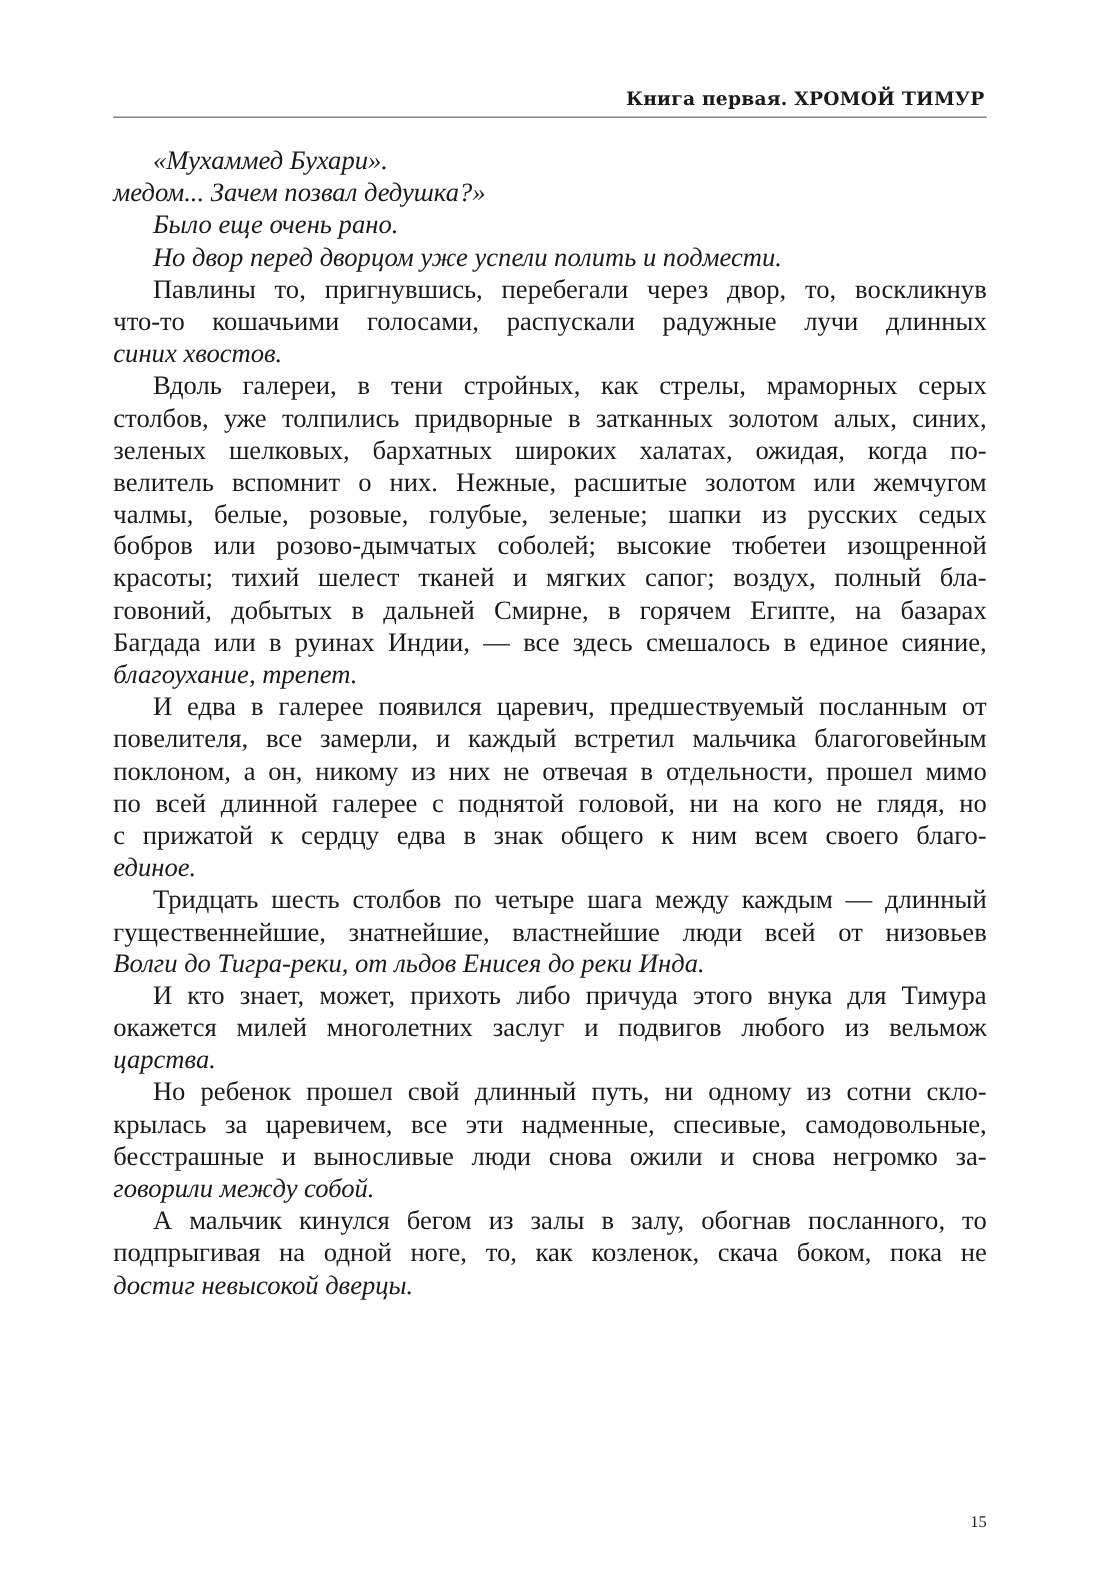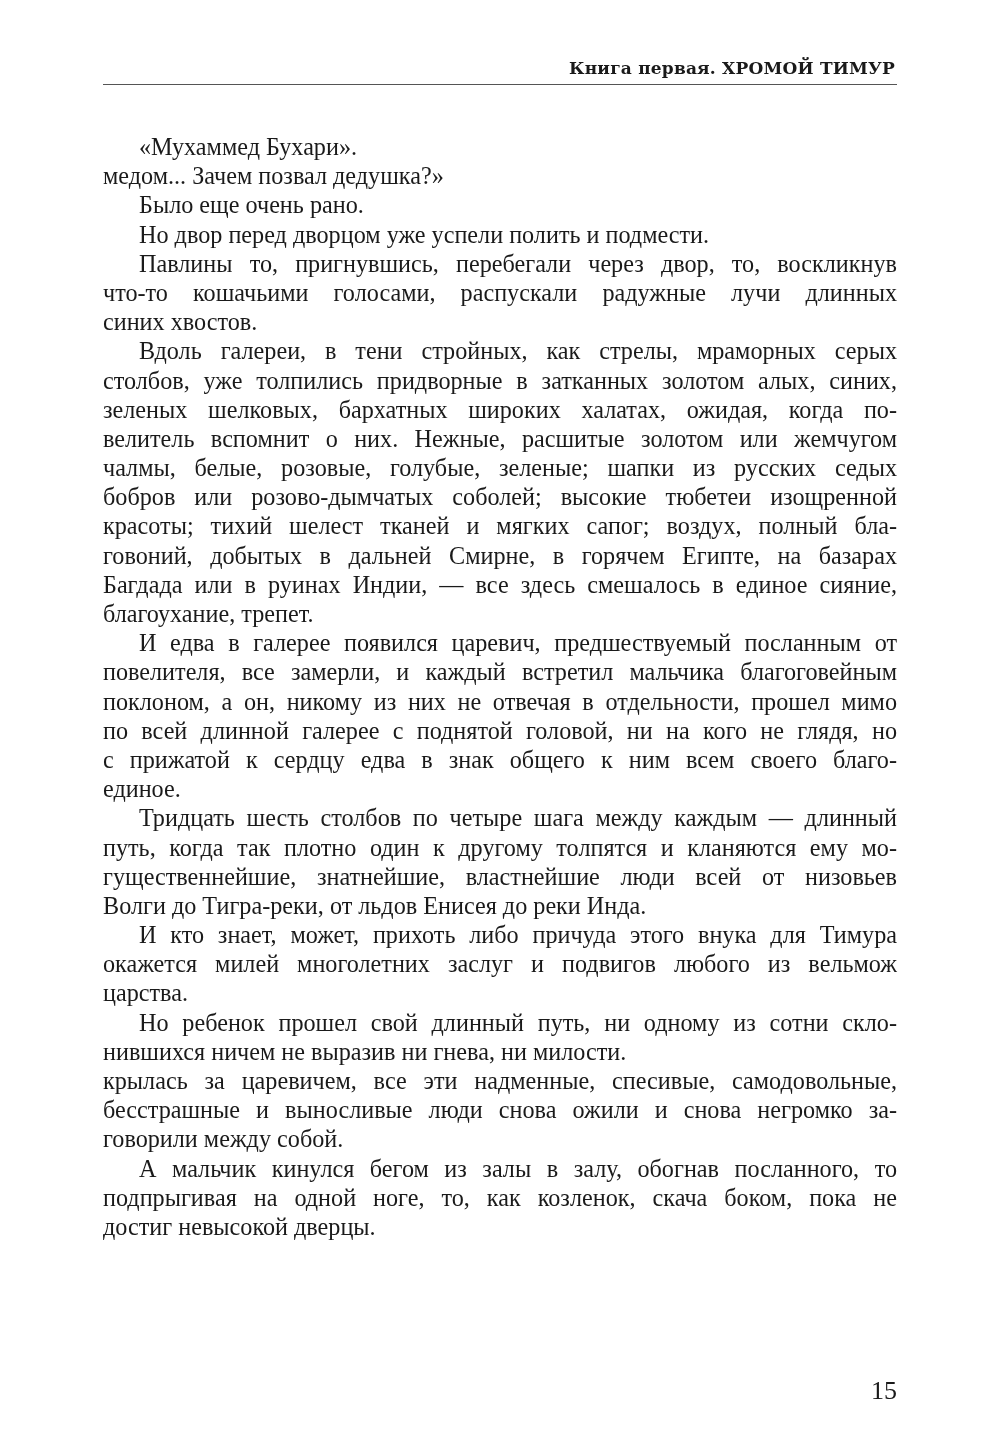--- a/index.html
+++ b/index.html
@@ -10,21 +10,21 @@
     body {
       width: 1000px;
       height: 1448px;
       position: relative;
       overflow: hidden;
       color: #1a1a1a;
     }
     .page-header {
       position: absolute;
       left: 103px;
-      top: 56px;
+      top: 78px;
       width: 794px;
       height: 28px;
       border-bottom: 1.5px solid #555;
     }
     .running-title {
       position: absolute;
       right: 2px;
       top: 2px;
       font-family: "DejaVu Serif", serif;
       font-weight: bold;
@@ -50,27 +50,28 @@
       white-space: nowrap;
       text-align: justify;
       text-align-last: justify;
       height: 29.2px;
     }
     .line.first {
       padding-left: 36px;
     }
     .line.last {
       text-align-last: left;
+      font-style: italic;
     }
     .page-number {
       position: absolute;
       right: 103px;
       top: 1376px;
       font-family: "Liberation Serif", serif;
-      font-size: 26px;
+      font-size: 15px;
       color: #1a1a1a;
     }
   </style>
 </head>
 <body>
 
 <div class="page-header">
   <span class="running-title">Книга первая. ХРОМОЙ ТИМУР</span>
 </div>
 
@@ -107,32 +108,30 @@
     <div class="para">
       <span class="line first">И едва в галерее появился царевич, предшествуемый посланным от</span>
       <span class="line">повелителя, все замерли, и каждый встретил мальчика благоговейным</span>
       <span class="line">поклоном, а он, никому из них не отвечая в отдельности, прошел мимо</span>
       <span class="line">по всей длинной галерее с поднятой головой, ни на кого не глядя, но</span>
       <span class="line">с прижатой к сердцу едва в знак общего к ним всем своего благо-</span>
       <span class="line last">единое.</span>
     </div>
     <div class="para">
       <span class="line first">Тридцать шесть столбов по четыре шага между каждым — длинный</span>
-      <span class="line">путь, когда так плотно один к другому толпятся и кланяются ему мо-</span>
       <span class="line">гущественнейшие, знатнейшие, властнейшие люди всей от низовьев</span>
       <span class="line last">Волги до Тигра-реки, от льдов Енисея до реки Инда.</span>
     </div>
     <div class="para">
       <span class="line first">И кто знает, может, прихоть либо причуда этого внука для Тимура</span>
       <span class="line">окажется милей многолетних заслуг и подвигов любого из вельмож</span>
       <span class="line last">царства.</span>
     </div>
     <div class="para">
       <span class="line first">Но ребенок прошел свой длинный путь, ни одному из сотни скло-</span>
-      <span class="line last">нившихся ничем не выразив ни гнева, ни милости.</span>
     </div>
     <div class="para">
       <span class="line">крылась за царевичем, все эти надменные, спесивые, самодовольные,</span>
       <span class="line">бесстрашные и выносливые люди снова ожили и снова негромко за-</span>
       <span class="line last">говорили между собой.</span>
     </div>
     <div class="para">
       <span class="line first">А мальчик кинулся бегом из залы в залу, обогнав посланного, то</span>
       <span class="line">подпрыгивая на одной ноге, то, как козленок, скача боком, пока не</span>
       <span class="line last">достиг невысокой дверцы.</span>

